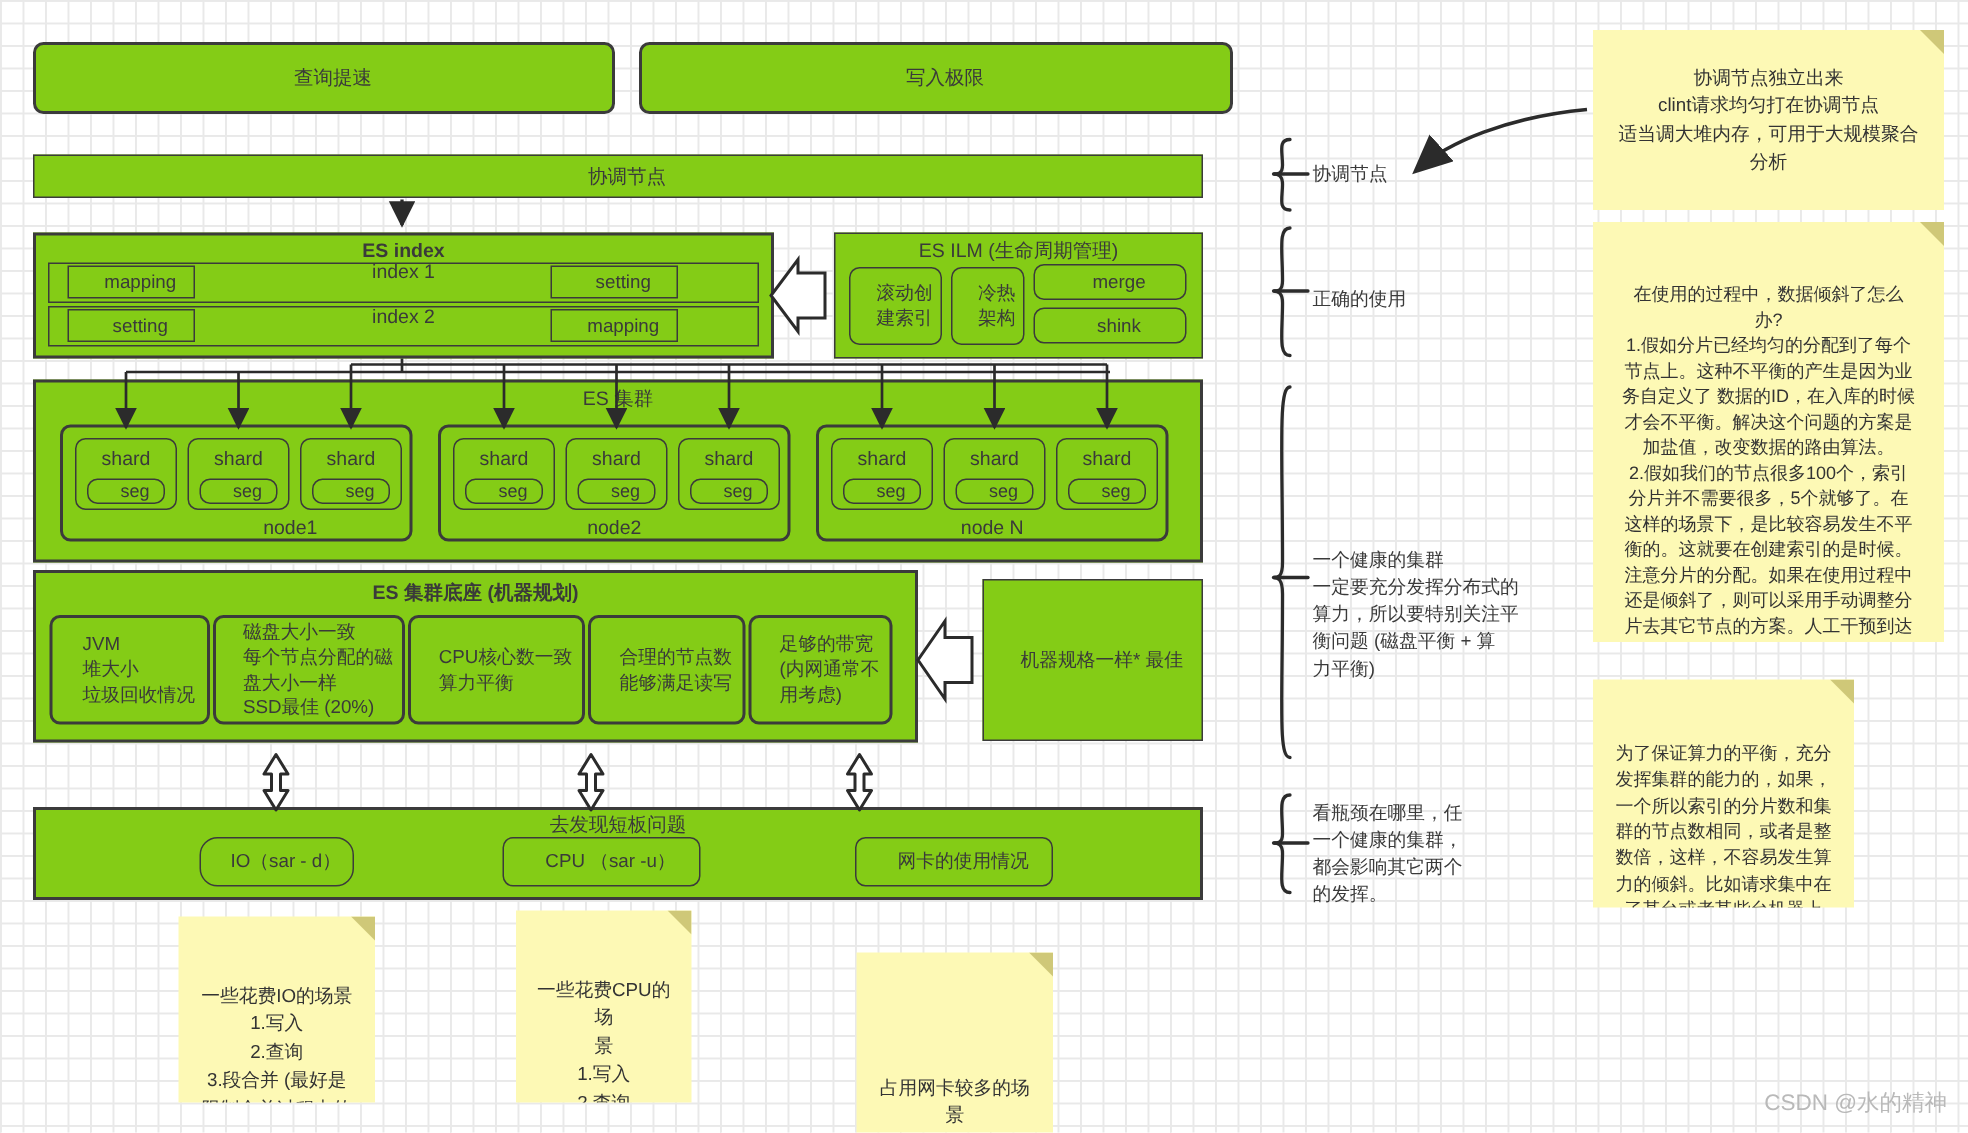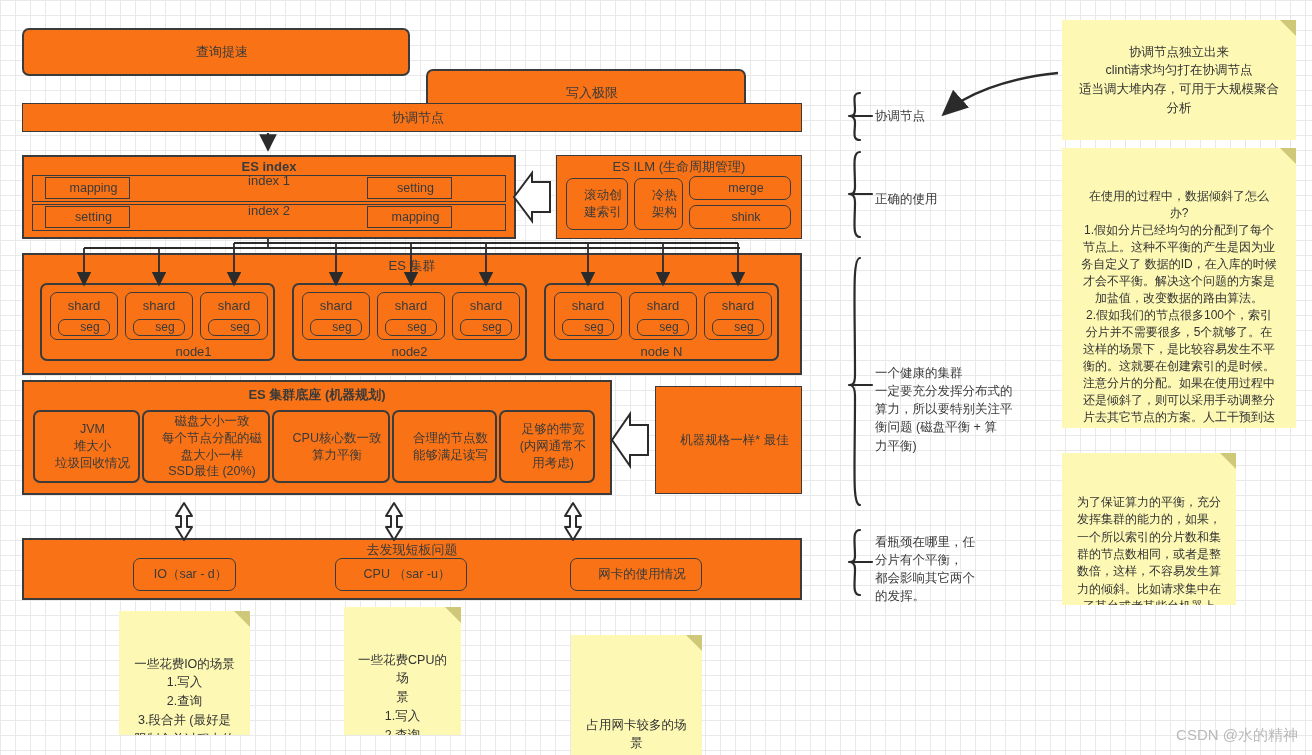--- a/index.html
+++ b/index.html
@@ -11,22 +11,22 @@
       linear-gradient(to right, #e9e9e9 1px, transparent 1px),
       linear-gradient(to bottom, #e9e9e9 1px, transparent 1px),
       linear-gradient(to right, #dcdcdc 1px, transparent 1px),
       linear-gradient(to bottom, #dcdcdc 1px, transparent 1px);
     background-size: 15px 15px, 15px 15px, 60px 60px, 60px 60px;
     overflow:hidden;
     position:relative;
     color:#3a3a3a;
   }
   #stage{position:absolute;left:0;top:0;width:1312px;height:755px;}
-  .box{position:absolute;box-sizing:border-box;background:#f97316;border:2px solid #3b3b3b;
-       display:flex;align-items:center;justify-content:center;text-align:center;
+  .box{position:absolute;box-sizing:border-box;background:#84cc16;border:2px solid #3b3b3b;
+       display:flex;align-items:center;justify-content:center;
        font-size:13px;line-height:1.35;color:#3a3a3a;padding-left:12px;}
   .box.r6{border-radius:7px;}
   .box.thin{border-width:1.6px;}
   .title{position:absolute;text-align:center;font-size:13px;color:#3a3a3a;}
   .title.b{font-weight:bold;}
   .note{position:absolute;box-sizing:border-box;background:#fdf9b5;
         font-size:12.5px;line-height:1.5;color:#333;text-align:center;
         padding:6px 8px;overflow:hidden;}
   .note .fold{position:absolute;right:0;top:0;width:0;height:0;
         border-left:16px solid transparent;border-top:16px solid #cfc878;}
@@ -36,21 +36,21 @@
 </style>
 </head>
 <body>
 
 <div id="stage">
 
   <div class="box r6" style="left:22px;top:28px;width:388px;height:48px;">
     <span>查询提速</span>
   </div>
 
-  <div class="box r6" style="left:426px;top:28px;width:320px;height:48px;margin-top:41px;">
+  <div class="box r6" style="left:426px;top:28px;width:396px;height:48px;">
     <span>写入极限</span>
   </div>
 
   <div class="box thin" style="left:22px;top:103px;width:780px;height:29px;">
     <span>协调节点</span>
   </div>
 
   <div class="box" style="left:22px;top:155px;width:494px;height:84px;display:block;">
   </div>
   <div class="title b" style="left:22px;top:159px;width:494px;">ES index</div>
@@ -175,21 +175,21 @@
   <div class="box r6" style="left:392px;top:410px;width:105px;height:73px;white-space:pre-line;font-size:12.5px;">
     <span>合理的节点数
 能够满足读写</span></div>
 
   <div class="box thin" style="left:655px;top:386px;width:147px;height:108px;font-size:12.5px;">
     <span>机器规格一样* 最佳</span>
     </div>
 
   <div class="box" style="left:22px;top:538px;width:780px;height:62px;display:block;"></div>
   <div class="title" style="left:22px;top:541px;width:780px;">去发现短板问题</div>
-  <div class="box r6 thin" style="left:133px;top:558px;width:103px;height:33px;font-size:12.5px;">
+  <div class="box r6 thin" style="left:133px;top:558px;width:103px;height:33px;font-size:12.5px;border-radius:12px;">
     <span>IO（sar - d）</span>
     </div>
   <div class="box r6 thin" style="left:570px;top:558px;width:132px;height:33px;font-size:12.5px;">
     <span>网卡的使用情况</span>
     </div>
   <div class="box r6 thin" style="left:335px;top:558px;width:132px;height:33px;font-size:12.5px;">
     <span>CPU （sar -u）</span>
     </div>
 
   <div class="note" style="left:119px;top:611px;width:131px;height:124px;white-space:pre-line;">
@@ -260,21 +260,21 @@
   </div>
 
   <div class="bracelabel" style="left:875px;top:107px;">协调节点</div>
   <div class="bracelabel" style="left:875px;top:190px;">正确的使用</div>
   <div class="bracelabel" style="left:875px;top:364px;width:160px;">一个健康的集群
 一定要充分发挥分布式的
 算力，所以要特别关注平
 衡问题 (磁盘平衡 + 算
 力平衡)</div>
   <div class="bracelabel" style="left:875px;top:533px;width:120px;">看瓶颈在哪里，任
-分片有个平衡，
+一个健康的集群，
 都会影响其它两个
 的发挥。</div>
 
   <svg class="ov" viewBox="0 0 1312 755">
     <defs>
       <marker id="ah" markerWidth="9" markerHeight="9" refX="7.2" refY="4" orient="auto">
         <path d="M0,0 L8,4 L0,8 z" fill="#2b2b2b"></path>
       </marker>
       <marker id="ahb" markerWidth="12" markerHeight="12" refX="9" refY="5" orient="auto">
         <path d="M0,0 L11,5 L0,10 z" fill="#2b2b2b"></path>

